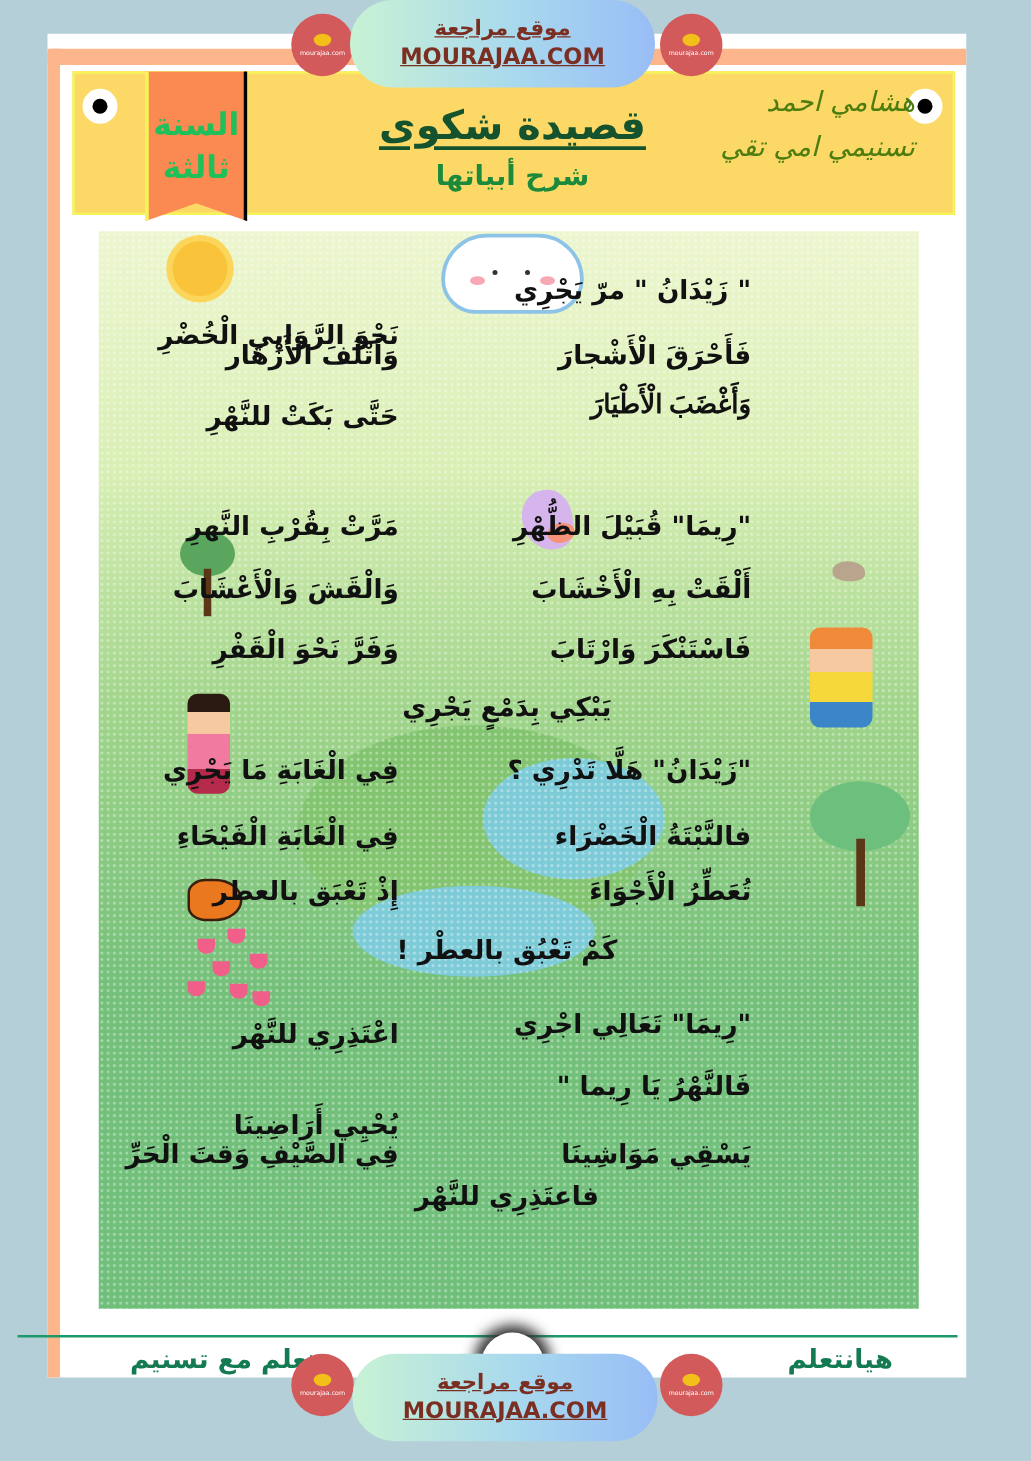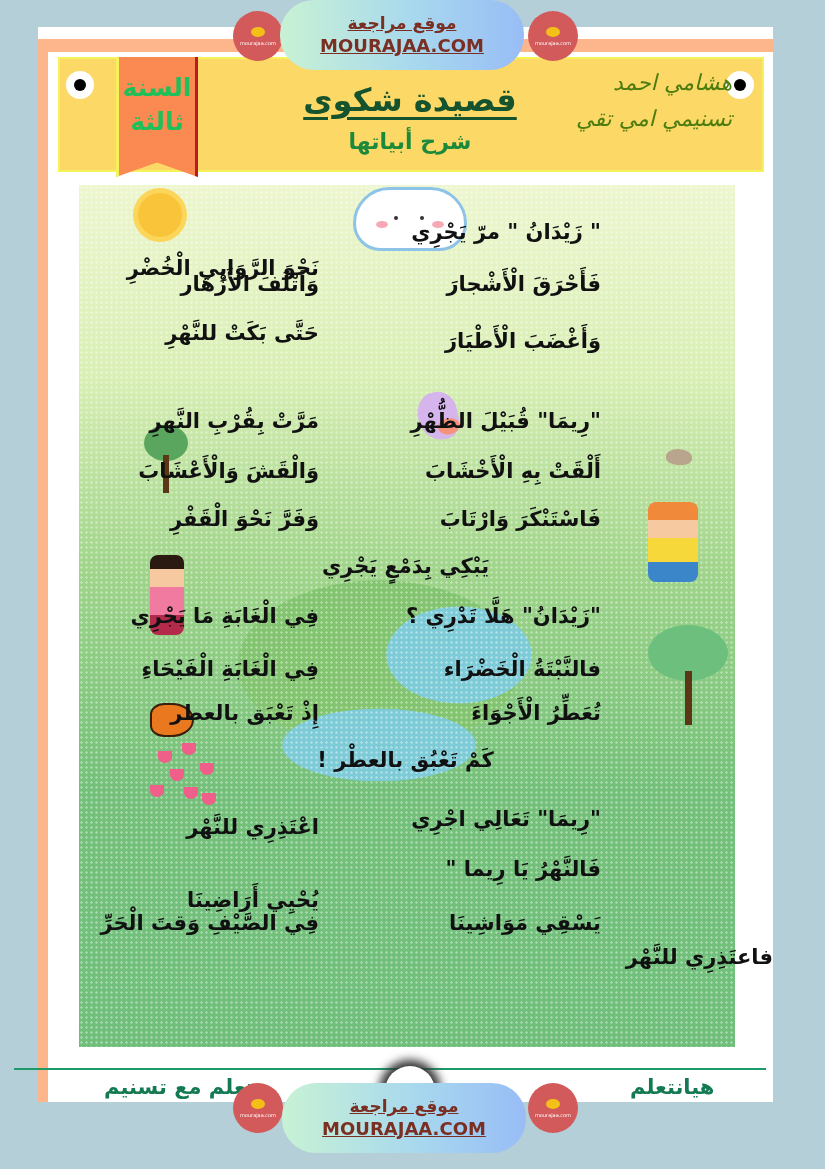--- a/index.html
+++ b/index.html
@@ -19,23 +19,23 @@
   .header {
     position:absolute; left:20px; top:30px; width:706px; height:115px;
     background:#fcd967; border:2px solid #f6f35a; box-sizing:border-box;
   }
   .flower { position:absolute; width:24px; height:24px; border-radius:50%;
     background:#fff; box-shadow:0 0 0 2px #fff;
     display:flex; align-items:center; justify-content:center; }
   .flower::after { content:""; width:12px; height:12px; border-radius:50%; background:#000; }
   .ribbon {
     position:absolute; left:56px; top:-2px; width:82px; height:120px;
-    background:#fb8a52; border-left:3px solid #f6f35a; border-right:3px solid #b91c1c;
+    background:#fb8a52; border-left:3px solid #f6f35a; border-right:3px solid #000000;
     clip-path:polygon(0 0,100% 0,100% 100%,50% 88%,0 100%);
-    display:flex; flex-direction:column; align-items:center; padding-top:14px; box-sizing:border-box;
+    display:flex; flex-direction:column; align-items:center; padding-top:26px; box-sizing:border-box;
   }
   .ribbon span { color:#1fbf5a; font-weight:bold; font-size:25px; line-height:34px; font-family:"DejaVu Sans", sans-serif; }
   .title-main {
     position:absolute; left:230px; top:22px; width:240px; text-align:center;
     font-size:32px; font-weight:bold; color:#14532d; text-decoration:underline; text-underline-offset:6px;
   }
   .title-sub {
     position:absolute; left:270px; top:70px; width:160px; text-align:center;
     font-size:22px; color:#1c8a3b; font-weight:bold;
   }
@@ -160,21 +160,21 @@
     <span style="left:20px; top:26px;"></span>
     <span style="left:0px; top:42px;"></span>
     <span style="left:34px; top:44px;"></span>
     <span style="left:52px; top:50px;"></span>
   </div>
 
   <div class="verse r" style="top:193px;">" زَيْدَانُ " مرّ يَجْرِي</div>
   <div class="verse l" style="top:193px;margin-top:36px;">نَحْوَ الرَّوَابِي الْخُضْرِ</div>
   <div class="verse r" style="top:245px;">فَأَحْرَقَ الْأَشْجارَ</div>
   <div class="verse l" style="top:245px;">وَأَتْلَفَ الأَزْهَار</div>
-  <div class="verse r" style="top:302px;">وَأَغْضَبَ الْأَطْيَارَ</div>
+  <div class="verse r" style="top:284px;font-family:Liberation Serif, serif;">وَأَغْضَبَ الْأَطْيَارَ</div>
   <div class="verse l" style="top:294px;">حَتَّى بَكَتْ للنَّهْرِ</div>
 
   <div class="verse r" style="top:382px;">"رِيمَا" قُبَيْلَ الظُّهْرِ</div>
   <div class="verse l" style="top:382px;">مَرَّتْ بِقُرْبِ النَّهرِ</div>
   <div class="verse r" style="top:432px;">أَلْقَتْ بِهِ الْأَخْشَابَ</div>
   <div class="verse l" style="top:432px;">وَالْقَشَ وَالْأَعْشَابَ</div>
   <div class="verse r" style="top:480px;">فَاسْتَنْكَرَ وَارْتَابَ</div>
   <div class="verse l" style="top:480px;">وَفَرَّ نَحْوَ الْقَفْرِ</div>
   <div class="verse c" style="top:527px;">يَبْكِي بِدَمْعٍ يَجْرِي</div>
 
@@ -185,21 +185,21 @@
   <div class="verse r" style="top:674px;">تُعَطِّرُ الْأَجْوَاءَ</div>
   <div class="verse l" style="top:674px;">إِذْ تَعْبَق بالعطر</div>
   <div class="verse c" style="top:721px;">كَمْ تَعْبُق بالعطْر !</div>
 
   <div class="verse r" style="top:780px;">"رِيمَا" تَعَالِي اجْرِي</div>
   <div class="verse l" style="top:788px;">اعْتَذِرِي للنَّهْر</div>
   <div class="verse r" style="top:830px;">فَالنَّهْرُ يَا رِيما "</div>
   <div class="verse l" style="top:830px;margin-top:31px;">يُحْيِي أَرَاضِينَا</div>
   <div class="verse r" style="top:884px;">يَسْقِي مَوَاشِينَا</div>
   <div class="verse l" style="top:884px;">فِي الصَّيْفِ وَقتَ الْحَرِّ</div>
-  <div class="verse c" style="top:918px;text-align:right;">فاعتَذِرِي للنَّهْر</div>
+  <div class="verse c" style="top:918px;">فاعتَذِرِي للنَّهْر</div>
 </div>
 
 <div class="footer-line"></div>
 <div class="bullet-deco"></div>
 <div class="footer-left">تعلم مع تسنيم</div>
 <div class="footer-right">هيانتعلم</div>
 
 <div class="wm-badge" style="left:233px; top:11px;">
   <div class="logo"></div>
     <div class="txt">mourajaa.com</div>

